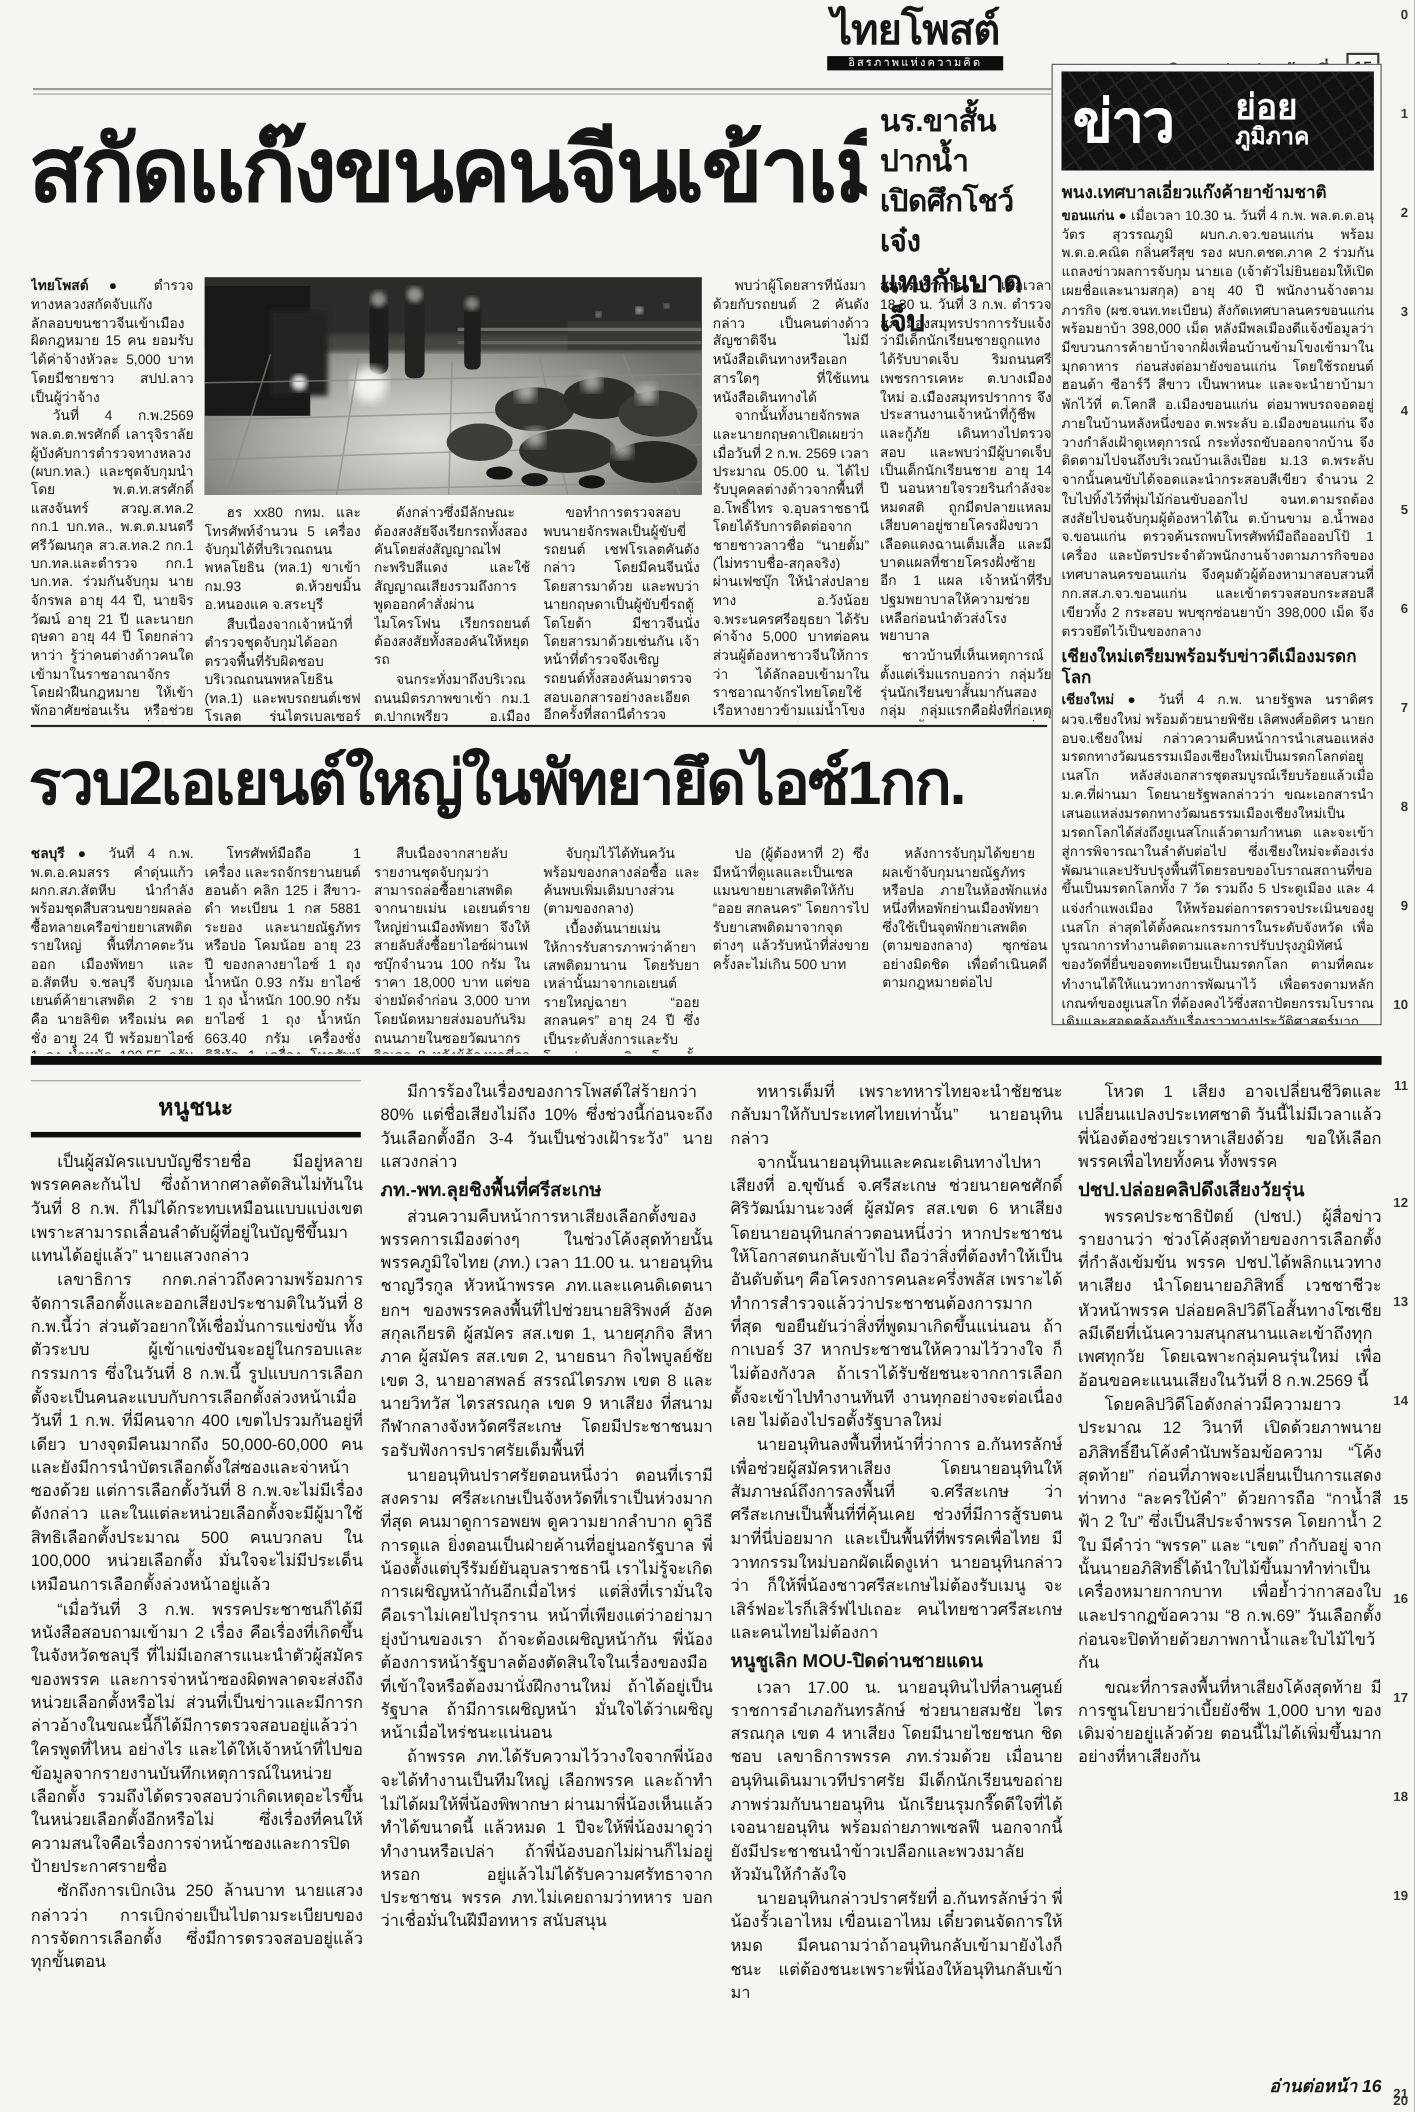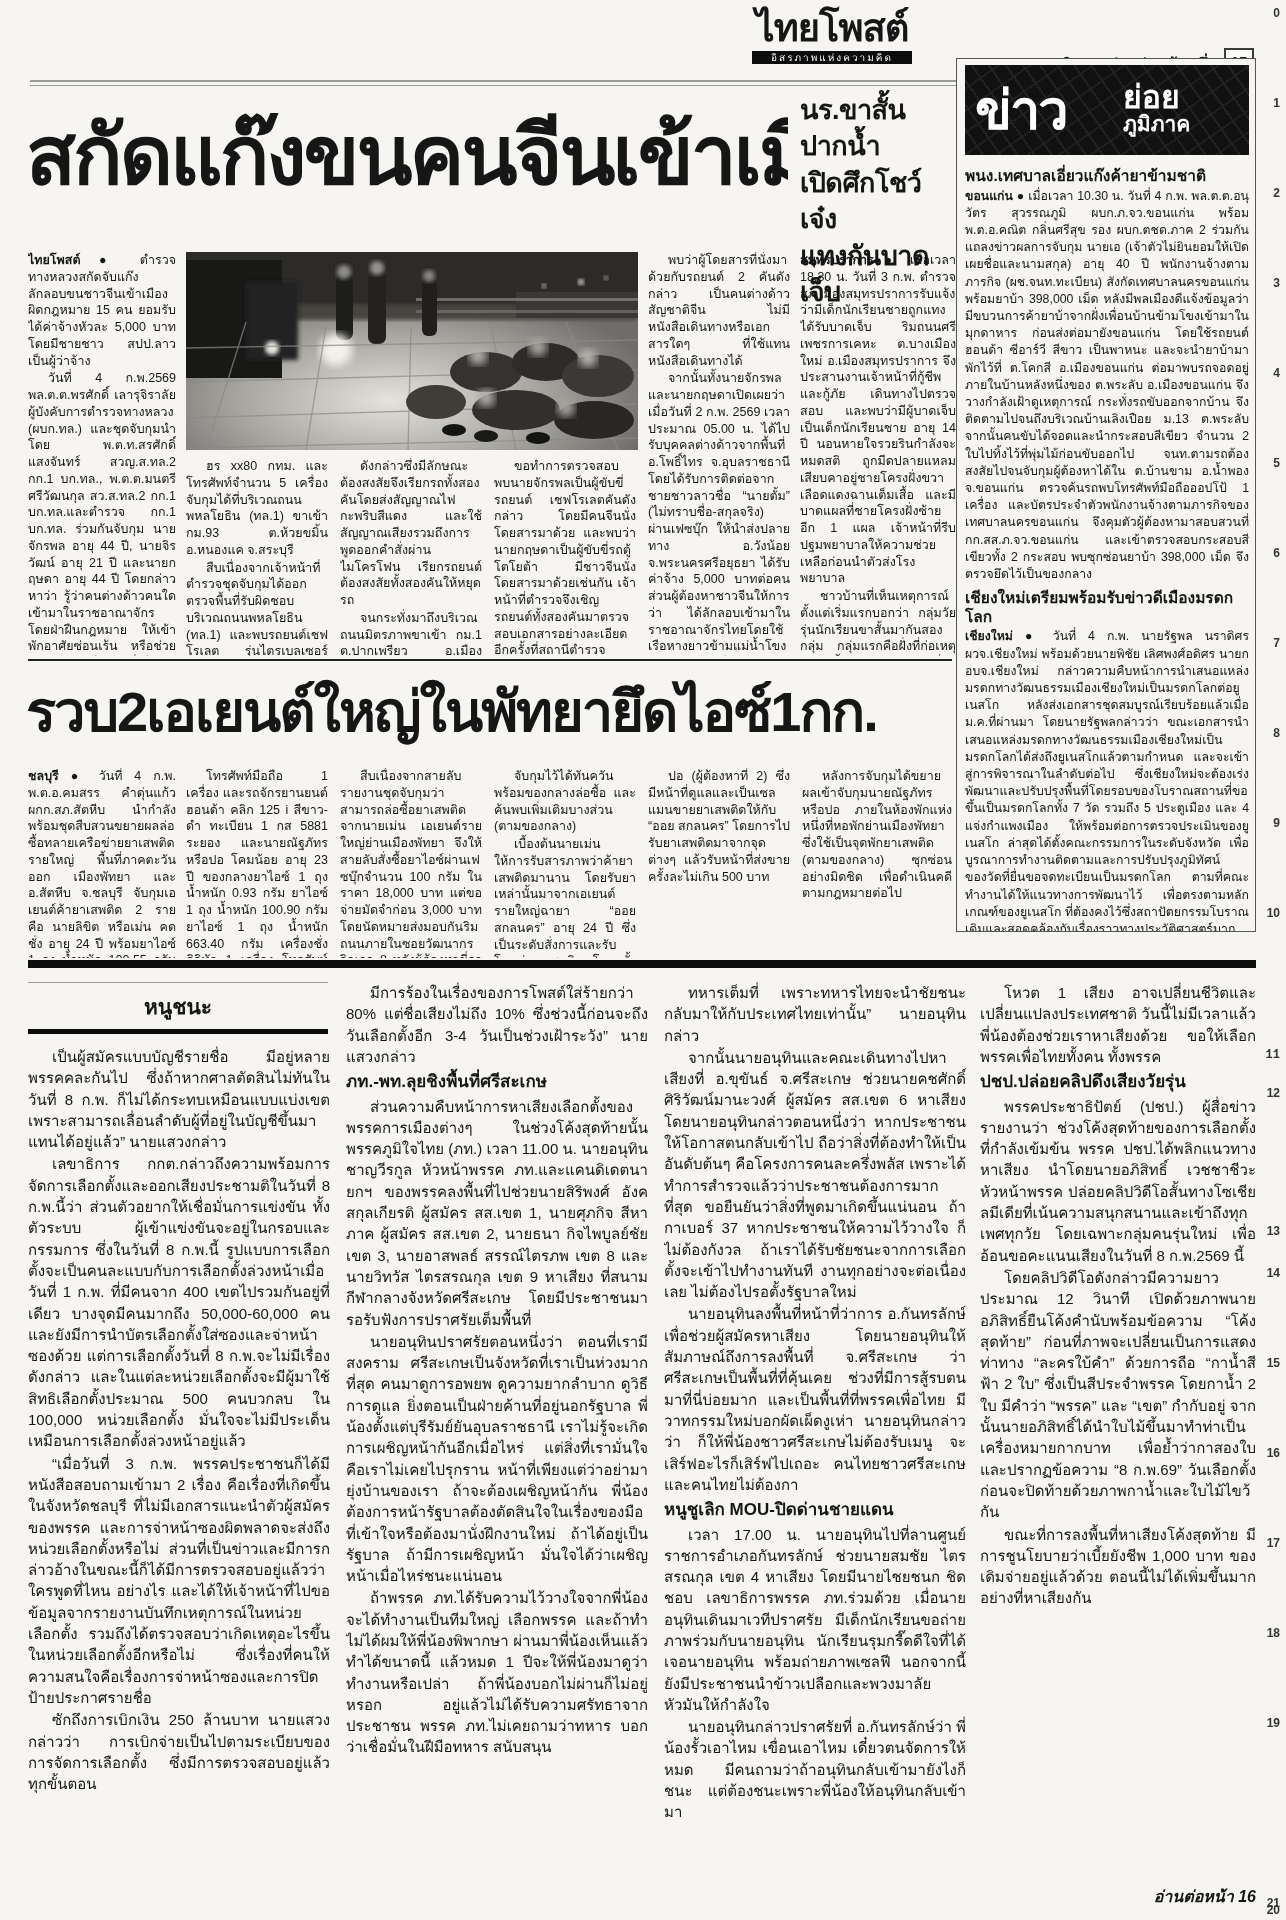--- a/index.html
+++ b/index.html
@@ -256,23 +256,23 @@
       <span style="top: 96px;">1</span>
       <span style="top: 186px;">2</span>
       <span style="top: 276px;">3</span>
       <span style="top: 366px;">4</span>
       <span style="top: 456px;">5</span>
       <span style="top: 546px;">6</span>
       <span style="top: 636px;">7</span>
       <span style="top: 726px;">8</span>
       <span style="top: 816px;">9</span>
       <span style="top: 906px;">10</span>
-      <span style="top: 1048px; font-family: Liberation Mono, monospace;">11</span>
+      <span style="top: 980px;">11</span>
       <span style="top: 1086px;">12</span>
-      <span style="top: 1176px; margin-top: 48px;">13</span>
+      <span style="top: 1176px;">13</span>
       <span style="top: 1266px;">14</span>
       <span style="top: 1356px;">15</span>
       <span style="top: 1446px;">16</span>
       <span style="top: 1536px;">17</span>
       <span style="top: 1626px;">18</span>
       <span style="top: 1716px;">19</span>
       <span style="top: 1903px;">20</span>
       <span style="top: 1896px;">21</span>
     </div>
 </div>

